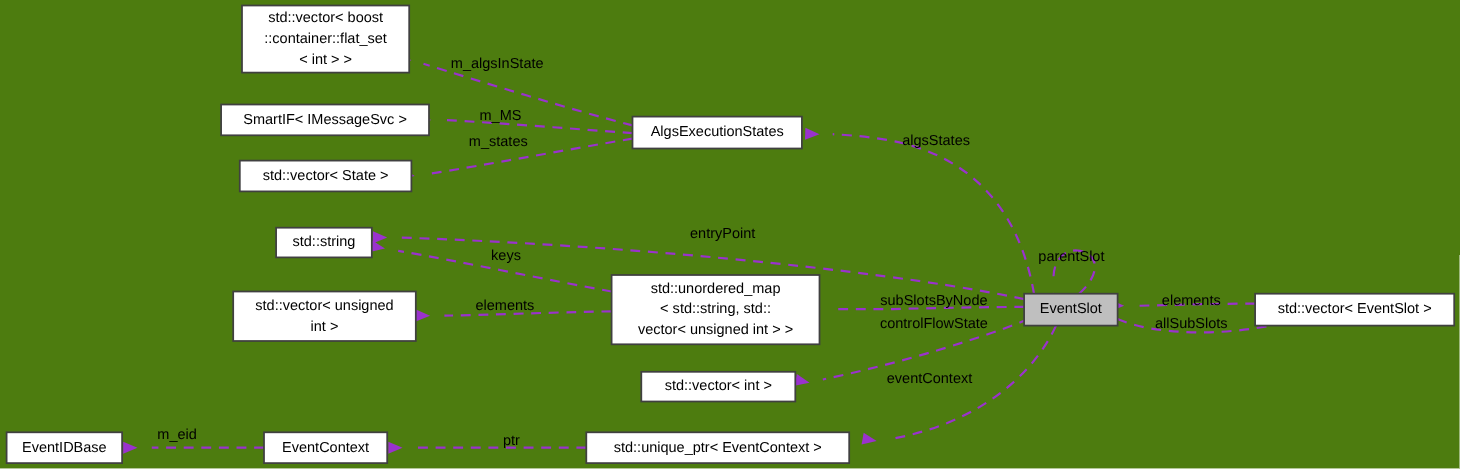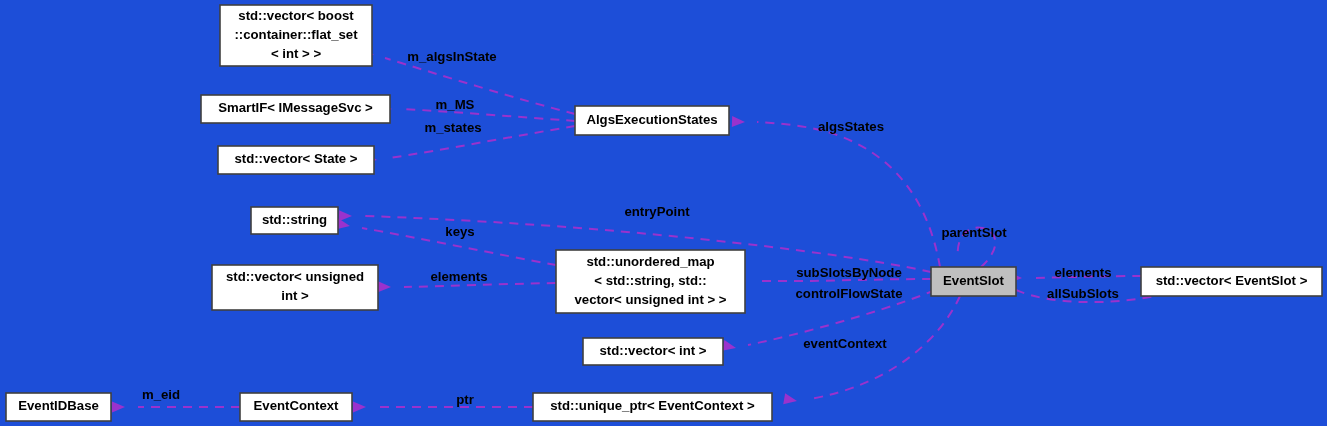--- a/index.html
+++ b/index.html
@@ -10,22 +10,21 @@
   body {
     width: 1327px;
     height: 426px;
     font-family: "Liberation Sans", sans-serif;
     overflow: hidden;
   }
   #diagram-root {
     position: relative;
     width: 1327px;
     height: 426px;
-    background: #1d4ed8;
-    font-weight: bold;
+    background: #4d7c0f;
   }
   svg#graph {
     position: absolute;
     left: 0;
     top: 0;
     width: 1327px;
     height: 426px;
     display: block;
   }
   .node-box {

